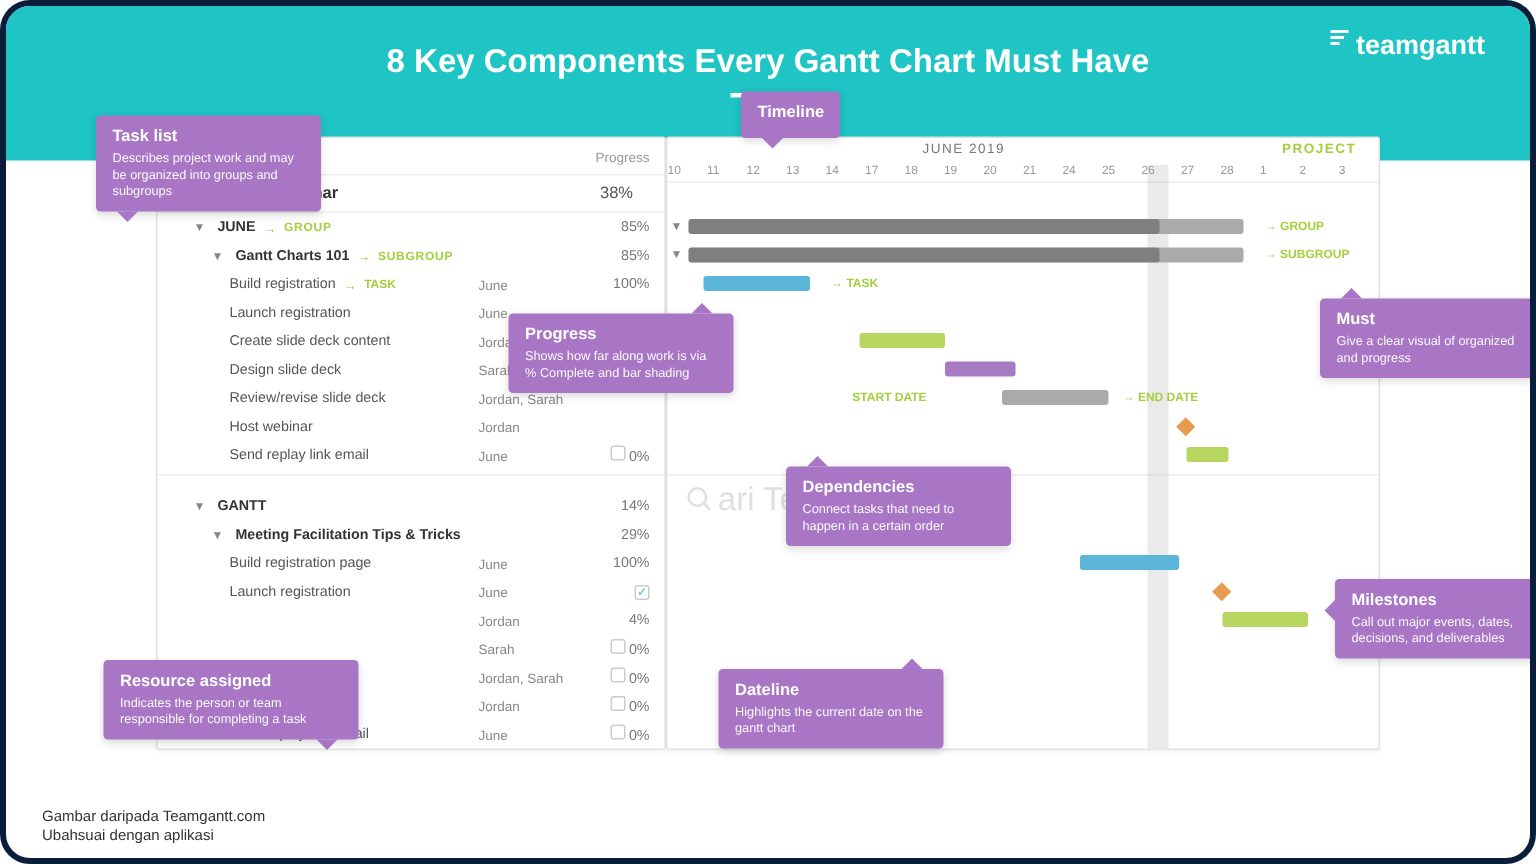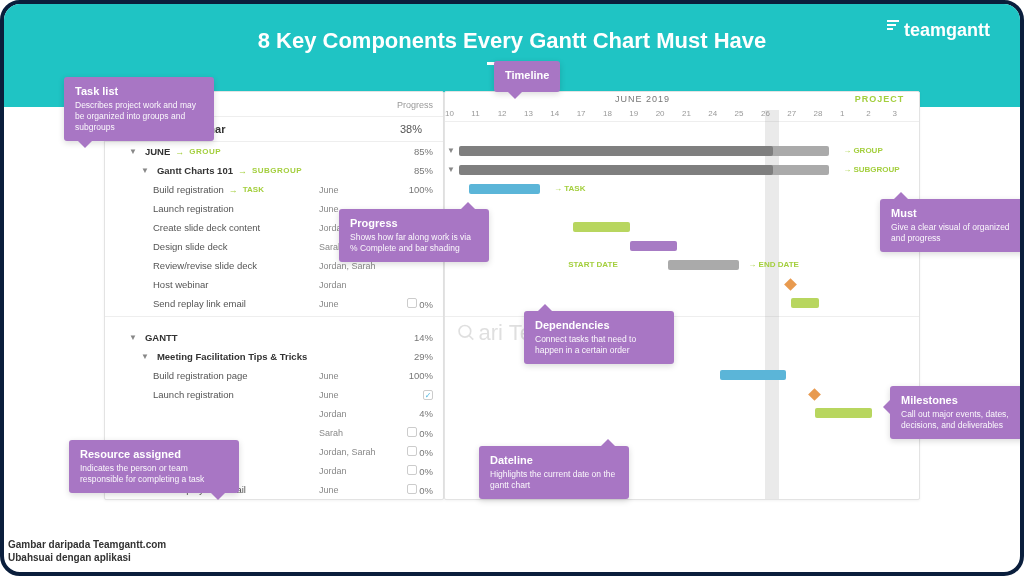--- a/index.html
+++ b/index.html
@@ -48,21 +48,21 @@
 .diamond{width:9px;height:9px;background:#e89a4f;transform:rotate(45deg);position:absolute;top:5px}
 .tip{position:absolute;background:#a876c4;color:#fff;padding:8px 11px;border-radius:3px;font-size:9px;box-shadow:0 2px 6px rgba(0,0,0,0.15);z-index:10;max-width:150px}
 .tip h4{font-size:11px;font-weight:600;margin-bottom:3px}
 .tip p{font-size:8.5px;line-height:1.3;opacity:0.95}
 .tip::after{content:'';position:absolute;width:0;height:0}
 .tip.bl::after{bottom:-7px;left:14px;border-left:7px solid transparent;border-right:7px solid transparent;border-top:7px solid #a876c4}
 .tip.br::after{bottom:-7px;right:14px;border-left:7px solid transparent;border-right:7px solid transparent;border-top:7px solid #a876c4}
 .tip.tl::after{top:-7px;left:14px;border-left:7px solid transparent;border-right:7px solid transparent;border-bottom:7px solid #a876c4}
 .tip.tr::after{top:-7px;right:14px;border-left:7px solid transparent;border-right:7px solid transparent;border-bottom:7px solid #a876c4}
 .tip.lf::after{left:-7px;top:14px;border-top:7px solid transparent;border-bottom:7px solid transparent;border-right:7px solid #a876c4}
-.credit{position:absolute;bottom:8px;left:4px;font-size:10px;color:#333;font-weight:700;line-height:1.3}
+.credit{position:absolute;bottom:8px;left:24px;font-size:10px;color:#333;font-weight:400;line-height:1.3}
 .dateline{position:absolute;top:18px;bottom:0;width:14px;background:rgba(150,150,150,0.2);left:67.5%}
 .inline-lbl{color:#a4cf3e;font-size:8px;font-weight:700;position:absolute}
 .sep{border-top:1px solid #eee;margin:3px 0}
 .watermark{position:absolute;left:50%;top:58%;transform:translate(-50%,-50%);font-size:22px;color:rgba(150,150,150,0.3);font-weight:500;z-index:1;pointer-events:none;display:flex;align-items:center;gap:2px}
 .watermark svg{opacity:0.3}
 </style>
 </head>
 <body>
 
 <div class="hdr">

